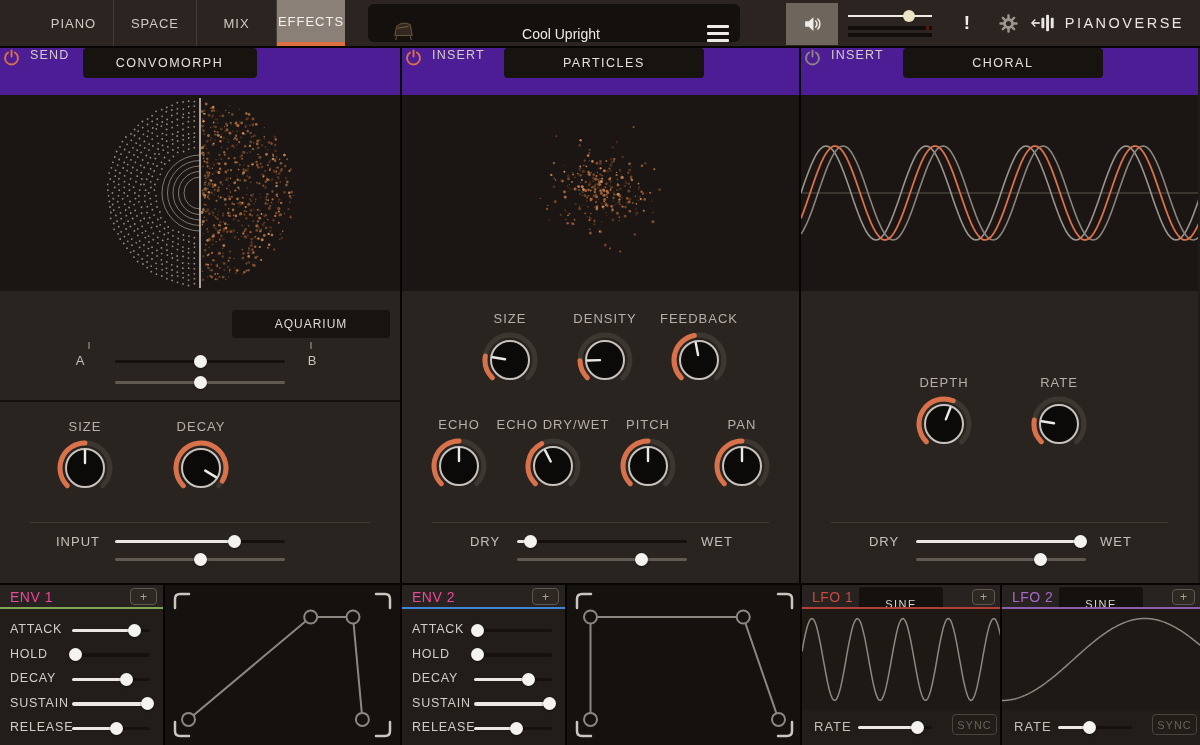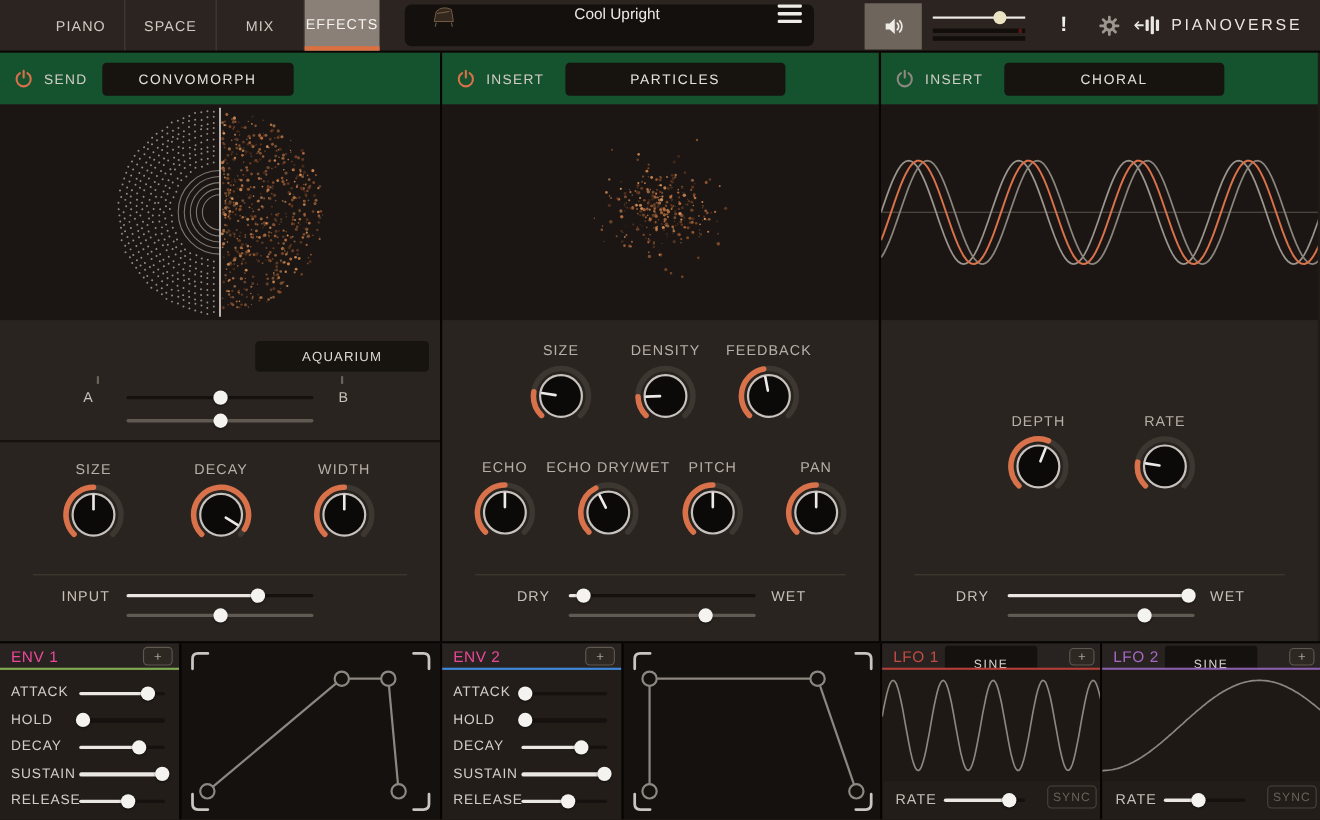--- a/index.html
+++ b/index.html
@@ -11,21 +11,21 @@
   .topbar { position:absolute; left:0; top:0; width:1200px; height:48px;
             background:#2b2420; border-bottom:2px solid #080604; }
   .tabs { position:absolute; left:0; top:0; height:46px; display:flex;padding-left:34px; }
   .tab { height:46px; display:flex; align-items:center; justify-content:center;
          font-size:13px; letter-spacing:1px; color:#cfc9c3; border-right:1px solid #443d37;
          cursor:default; }
   .tab.t0{width:80px}.tab.t1{width:83px}.tab.t2{width:80px}.tab.t3{width:68px;border-right:none}
   .tab.active { background:#8a8078; color:#f5f2ef; border-bottom:4px solid #dd7040; }
 
   .preset { position:absolute; left:368px; top:4px; width:372px; height:38px;
-            background:#14100d; border-radius:6px; display:flex; align-items:flex-start;padding-left:12px; }
+            background:#14100d; border-radius:6px; display:flex; align-items:flex-end;padding-left:12px; }
   .preset .picon { width:46px; display:flex; justify-content:center; }
   .preset .pname { flex:1; text-align:center; color:#eceae6; font-size:14px; }
   .preset .burger { width:44px; display:flex; flex-direction:column; gap:4px; align-items:center; cursor:pointer;}
   .preset .burger i { display:block; width:22px; height:3px; background:#efece8; border-radius:1px; }
 
   .tb-right { position:absolute; right:0; top:0; height:46px; display:flex; align-items:center; }
   .spk { width:52px; height:42px; margin-top:2px; background:#6e665d; border:none;
          display:flex; align-items:center; justify-content:center; }
   .volwrap { width:100px; margin-left:10px; }
   .vol { position:relative; width:84px; height:13px; }
@@ -36,22 +36,22 @@
   .alert { width:38px; background:none; border:none; color:#f0edea; font-size:19px; font-weight:bold;
            font-family:"Liberation Sans",sans-serif; }
   .gearb { width:44px; background:none; border:none; display:flex; justify-content:center; }
   .logo { width:170px; display:flex; align-items:center; gap:8px; justify-content:flex-end; padding-right:16px; }
   .logo span { color:#eae6e2; font-size:14.5px; letter-spacing:2.5px; }
 
   
   .fxrow { position:absolute; left:0; top:48px; width:1200px; height:535px; display:flex; }
   .fx { position:relative; width:400px; height:535px; background:#2a2420; }
   .fx + .fx { border-left:2px solid #070503; width:399px; }
-  .fx-head { position:absolute; left:0; top:0; width:100%; height:47px; background:#14532d;
-             display:flex; align-items:center; padding-left:12px; }
+  .fx-head { position:absolute; left:0; top:0; width:100%; height:47px; background:#4c1d95;
+             display:flex; padding-left:2px; }
   .power { color:#d9714a; display:flex; margin-right:9px; cursor:pointer; }
   .power.off { color:#8d8781; }
   .routing { font-size:12.5px; letter-spacing:1.2px; color:#d3cdc7; }
   .fx-name { height:30px; border:none; border-radius:4px; background:#17130f; color:#e5e1dc;
              font-size:12.5px; letter-spacing:1.5px; font-family:"Liberation Sans",sans-serif; }
   .fx-viz { position:absolute; left:0; top:47px; width:100%; height:196px; background:#1b1613; overflow:hidden;}
 
   .irbtn { position:absolute; height:28px; border:none; border-radius:4px; background:#17130f;
            color:#dedad5; font-size:12px; letter-spacing:1px; font-family:"Liberation Sans",sans-serif; }
   .tick { position:absolute; width:2px; height:7px; background:#6a645d; }
@@ -1241,29 +1241,20 @@
     </div>
     <div class="kunit" style="left:156px;top:371px">
       <div class="klabel">DECAY</div>
       <div class="knob"><svg width="58" height="58" viewBox="0 0 58 58">
     <path d="M 11.32 46.68 A 25 25 0 1 1 46.68 46.68" stroke="#3d3731" stroke-width="5" fill="none" stroke-linecap="round"></path>
     <path d="M 11.32 46.68 A 25 25 0 1 1 50.32 42.06" stroke="#d9714a" stroke-width="5" fill="none" stroke-linecap="round"></path>
     <circle cx="29" cy="29" r="19" fill="#0c0a08" stroke="#c7c2bd" stroke-width="2"></circle>
     <line x1="33.26" y1="31.61" x2="43.92" y2="38.14" stroke="#eceae7" stroke-width="2.4" stroke-linecap="round"></line>
   </svg></div>
     </div>
-    <div class="kunit" style="left:268px;top:371px">
-      <div class="klabel">WIDTH</div>
-      <div class="knob"><svg width="58" height="58" viewBox="0 0 58 58">
-    <path d="M 11.32 46.68 A 25 25 0 1 1 46.68 46.68" stroke="#3d3731" stroke-width="5" fill="none" stroke-linecap="round"></path>
-    <path d="M 11.32 46.68 A 25 25 0 0 1 29.00 4.00" stroke="#d9714a" stroke-width="5" fill="none" stroke-linecap="round"></path>
-    <circle cx="29" cy="29" r="19" fill="#0c0a08" stroke="#c7c2bd" stroke-width="2"></circle>
-    <line x1="29.00" y1="24.00" x2="29.00" y2="11.50" stroke="#eceae7" stroke-width="2.4" stroke-linecap="round"></line>
-  </svg></div>
-    </div>
 
     <div class="sep" style="top:474px"></div>
     <span class="rowlabel" style="left:30px;top:486px;width:70px;text-align:right">INPUT</span>
     <div class="hsl fill" style="left:115px;top:486.5px;width:170px">
         <div class="track"></div>
         <div class="tfill" style="width:70.0%"></div>
         <div class="thumb" style="left:calc(70.0% - 6.5px)"></div>
       </div>
     <div class="hsl gray" style="left:115px;top:504.5px;width:170px">
         <div class="track"></div>

